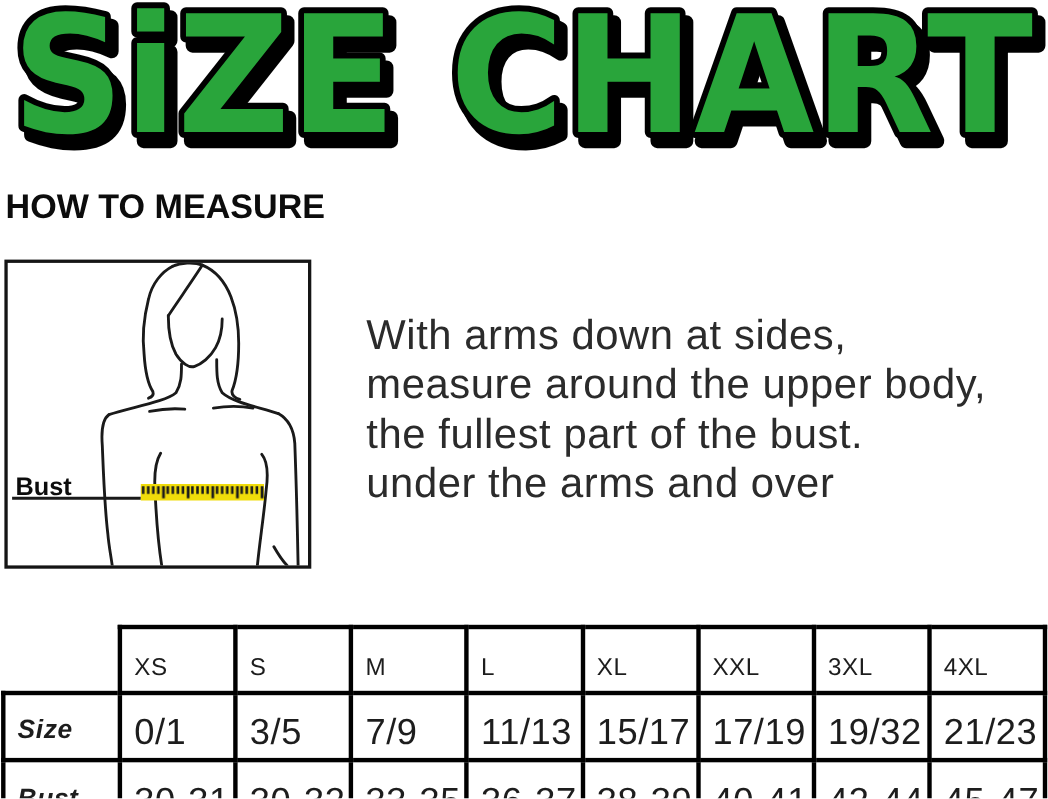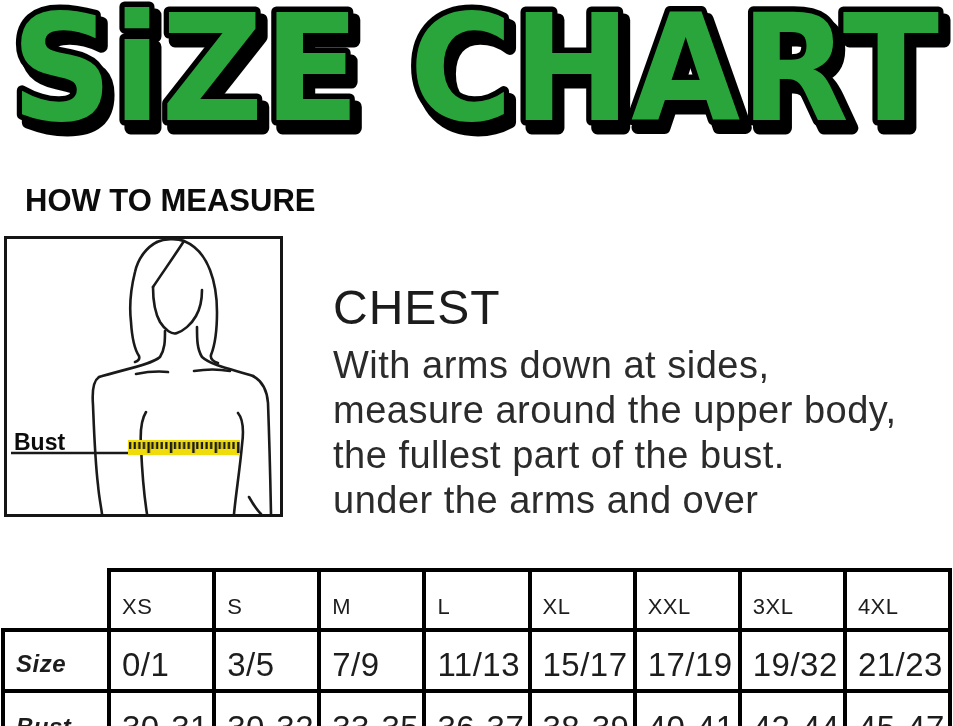--- a/index.html
+++ b/index.html
@@ -7,24 +7,23 @@
     position:relative;width:953px;height:726px;background:#ffffff;overflow:hidden;
     font-family:"Liberation Sans",sans-serif;color:#111;
   }
   
   #title-svg{position:absolute;left:0;top:0;}
   #title-svg text{
     font-family:"DejaVu Sans",sans-serif;font-weight:bold;
   }
   
   .htm-heading{
-    position:absolute;left:5px;top:183px;
+    position:absolute;left:5px;top:170px;
     font-size:31px;font-weight:bold;letter-spacing:0px;color:#0c0c0c;
     white-space:nowrap;
-    margin-left:20px;
   }
   
   .figure-box{
     position:absolute;left:4px;top:236px;width:279px;height:281px;
     border:3px solid #151515;box-sizing:border-box;background:#fff;
   }
   .figure-box svg{display:block;}
   .outline{fill:none;stroke:#1a1a1a;stroke-width:2.6;stroke-linecap:round;}
   .bust-text{font-family:"Liberation Sans",sans-serif;font-weight:bold;font-size:23px;fill:#0c0c0c;}
   
@@ -103,21 +102,20 @@
         <path class="outline" d="M242,258 C246,265 250,271 254,275"></path>
       </g>
 
       <line x1="4" y1="214" x2="121" y2="214" stroke="#1a1a1a" stroke-width="2.6"></line>
       <rect x="121" y="201" width="112" height="15" fill="url(#ruler)"></rect>
       <text class="bust-text" x="7" y="211">Bust</text>
     </svg>
   </div>
 
   <div class="measure-info">
-    <h2 class="chest-heading">CHEST</h2>
     <div class="instruction-line">With arms down at sides,</div>
     <div class="instruction-line">measure around the upper body,</div>
     <div class="instruction-line">the fullest part of the bust.</div>
     <div class="instruction-line">under the arms and over</div>
   </div>
 
   <table class="size-table">
     <colgroup>
       <col class="label-col">
       <col>

